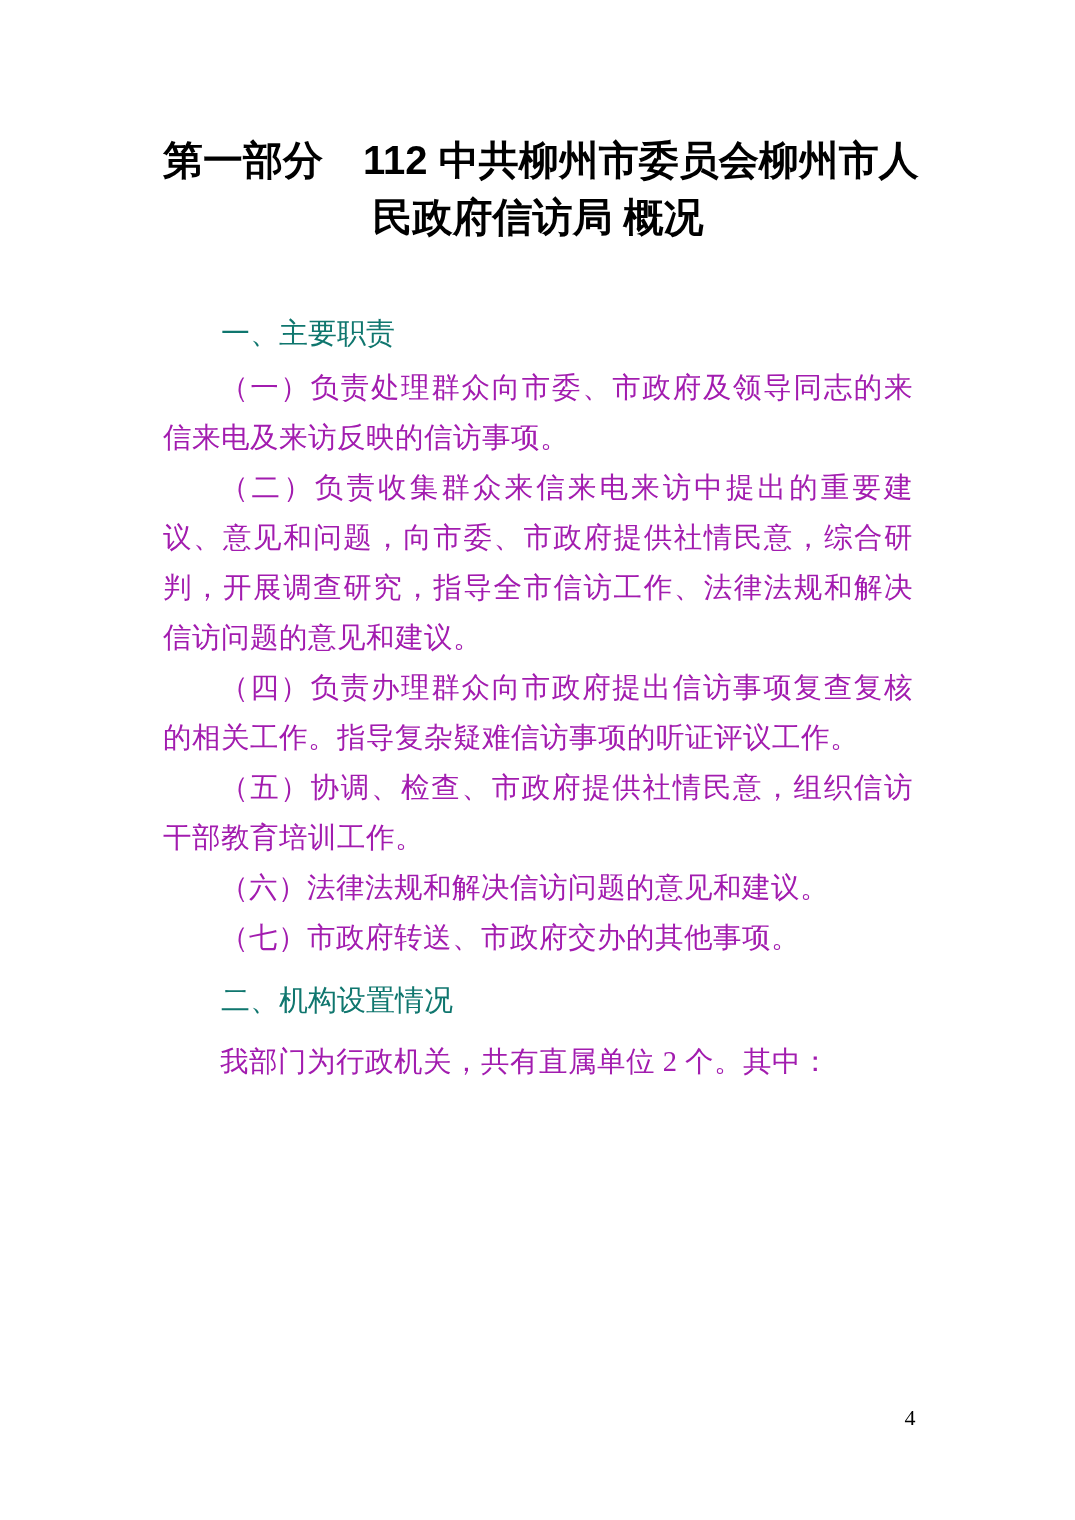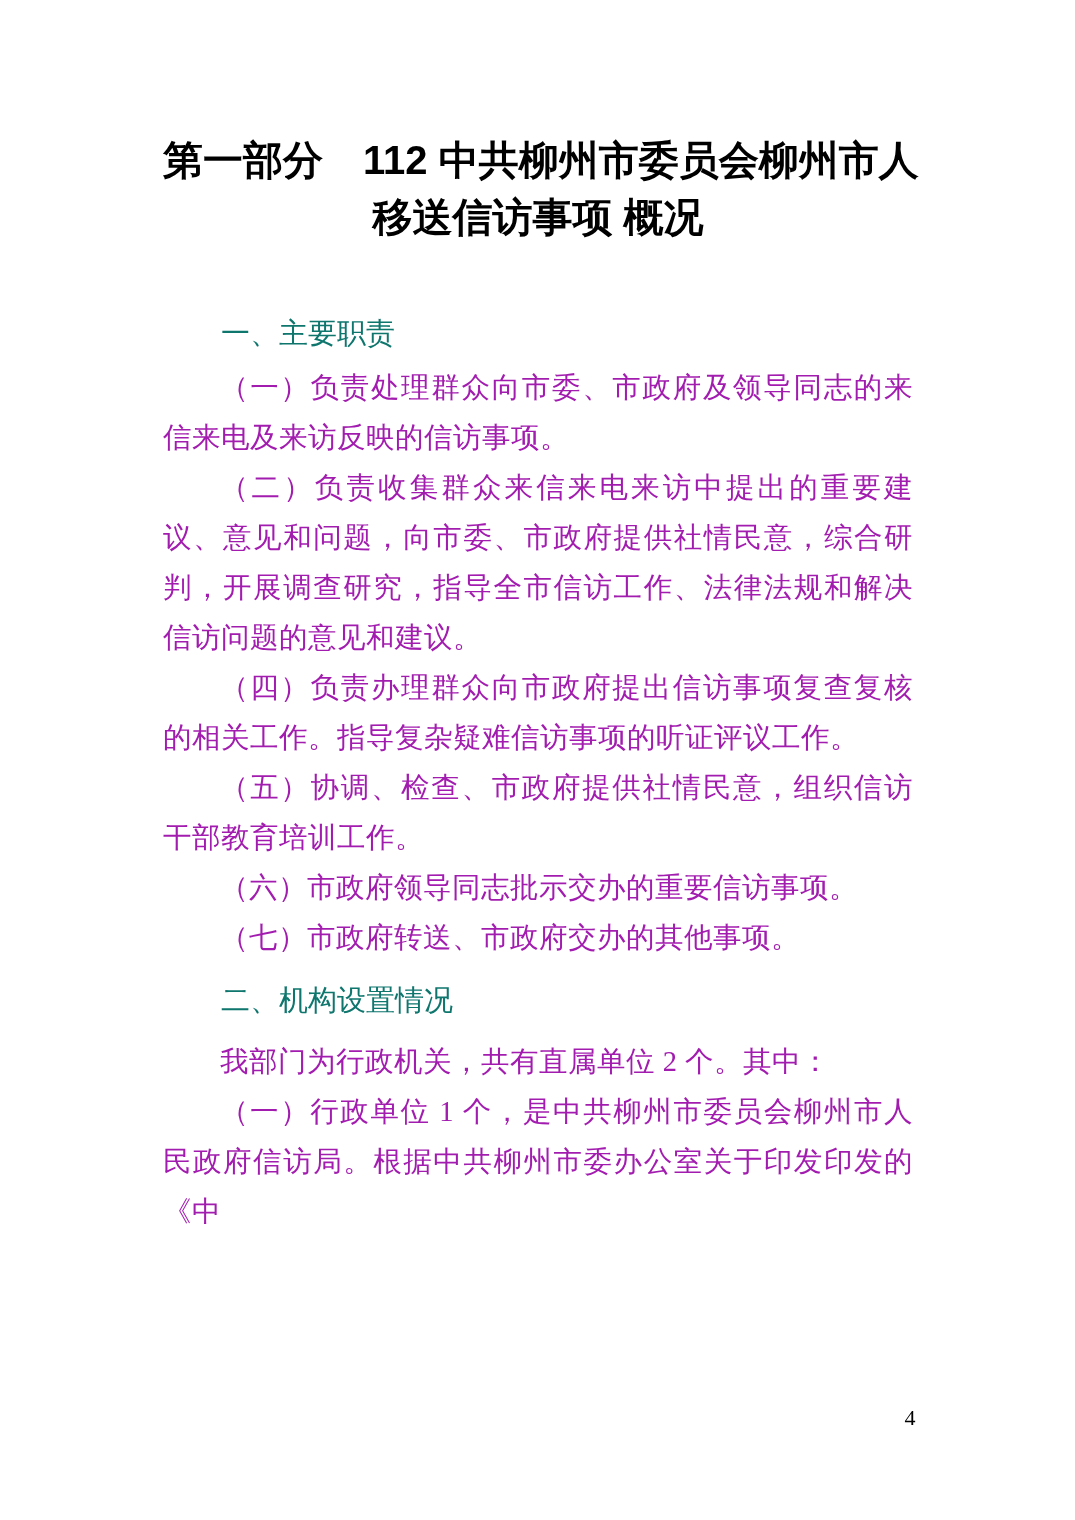--- a/index.html
+++ b/index.html
@@ -77,33 +77,32 @@
   }
 </style>
 </head>
 <body>
 
 <div class="page">
   <div class="content">
 
     <h1 class="doc-title">
       <span class="title-line">第一部分　112 中共柳州市委员会柳州市人</span>
-      <span class="title-line">移送信访事项 概况</span>
+      <span class="title-line">民政府信访局 概况</span>
     </h1>
 
     <h2 class="sec-heading first">一、主要职责</h2>
 
     <p class="para">（一）负责处理群众向市委、市政府及领导同志的来信来电及来访反映的信访事项。</p>
     <p class="para">（二）负责收集群众来信来电来访中提出的重要建议、意见和问题，向市委、市政府提供社情民意，综合研判，开展调查研究，指导全市信访工作、法律法规和解决信访问题的意见和建议。</p>
     <p class="para">（四）负责办理群众向市政府提出信访事项复查复核的相关工作。指导复杂疑难信访事项的听证评议工作。</p>
     <p class="para">（五）协调、检查、市政府提供社情民意，组织信访干部教育培训工作。</p>
-    <p class="para">（六）市政府领导同志批示交办的重要信访事项。</p>
+    <p class="para">（六）法律法规和解决信访问题的意见和建议。</p>
     <p class="para">（七）市政府转送、市政府交办的其他事项。</p>
 
     <h2 class="sec-heading second">二、机构设置情况</h2>
 
     <p class="para">我部门为行政机关，共有直属单位 2 个。其中：</p>
-    <p class="para">（一）行政单位 1 个，是中共柳州市委员会柳州市人民政府信访局。根据中共柳州市委办公室关于印发印发的《中</p>
 
   </div>
 
   <div class="page-number">4</div>
 </div>
 
 </body></html>

